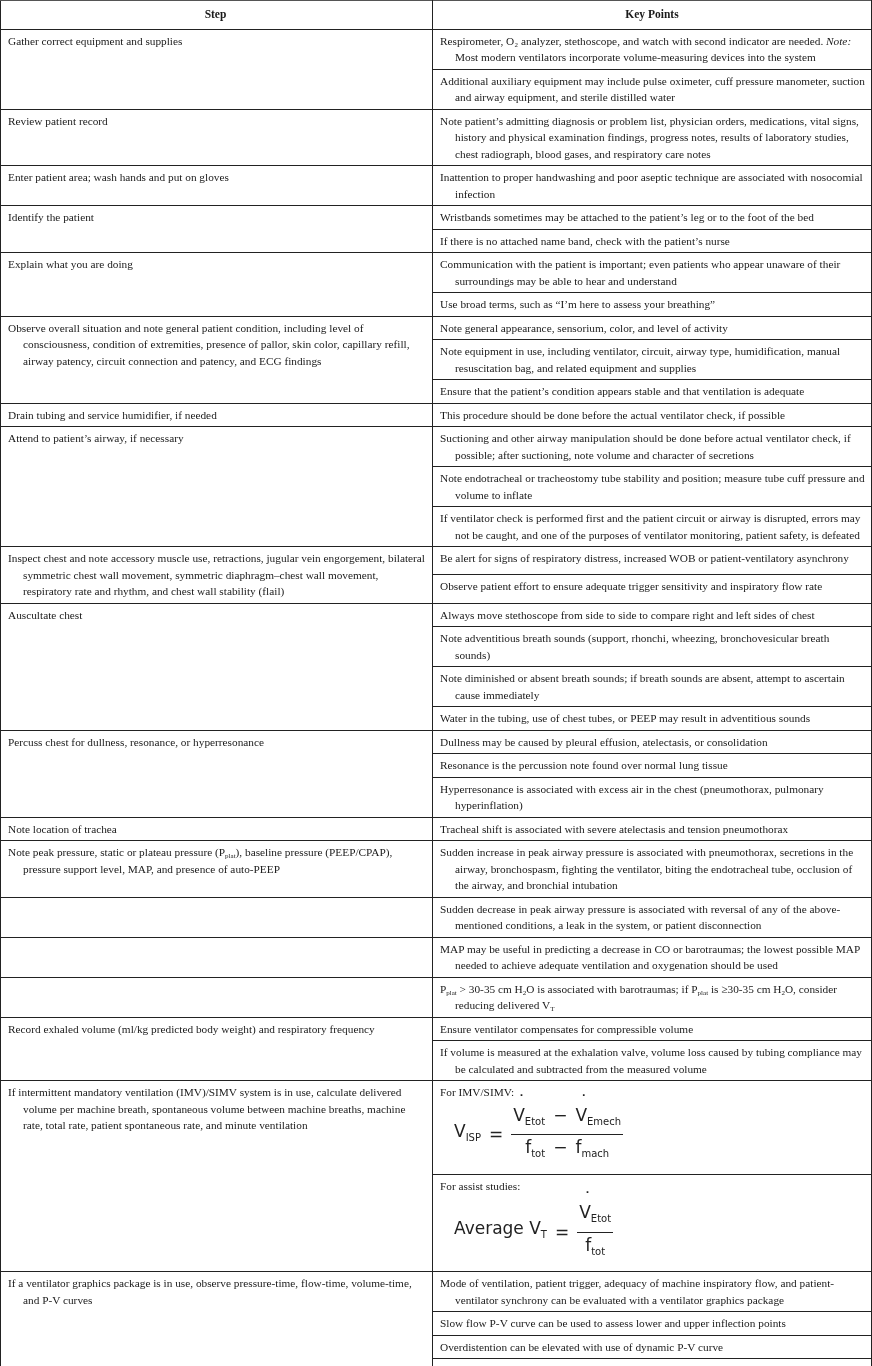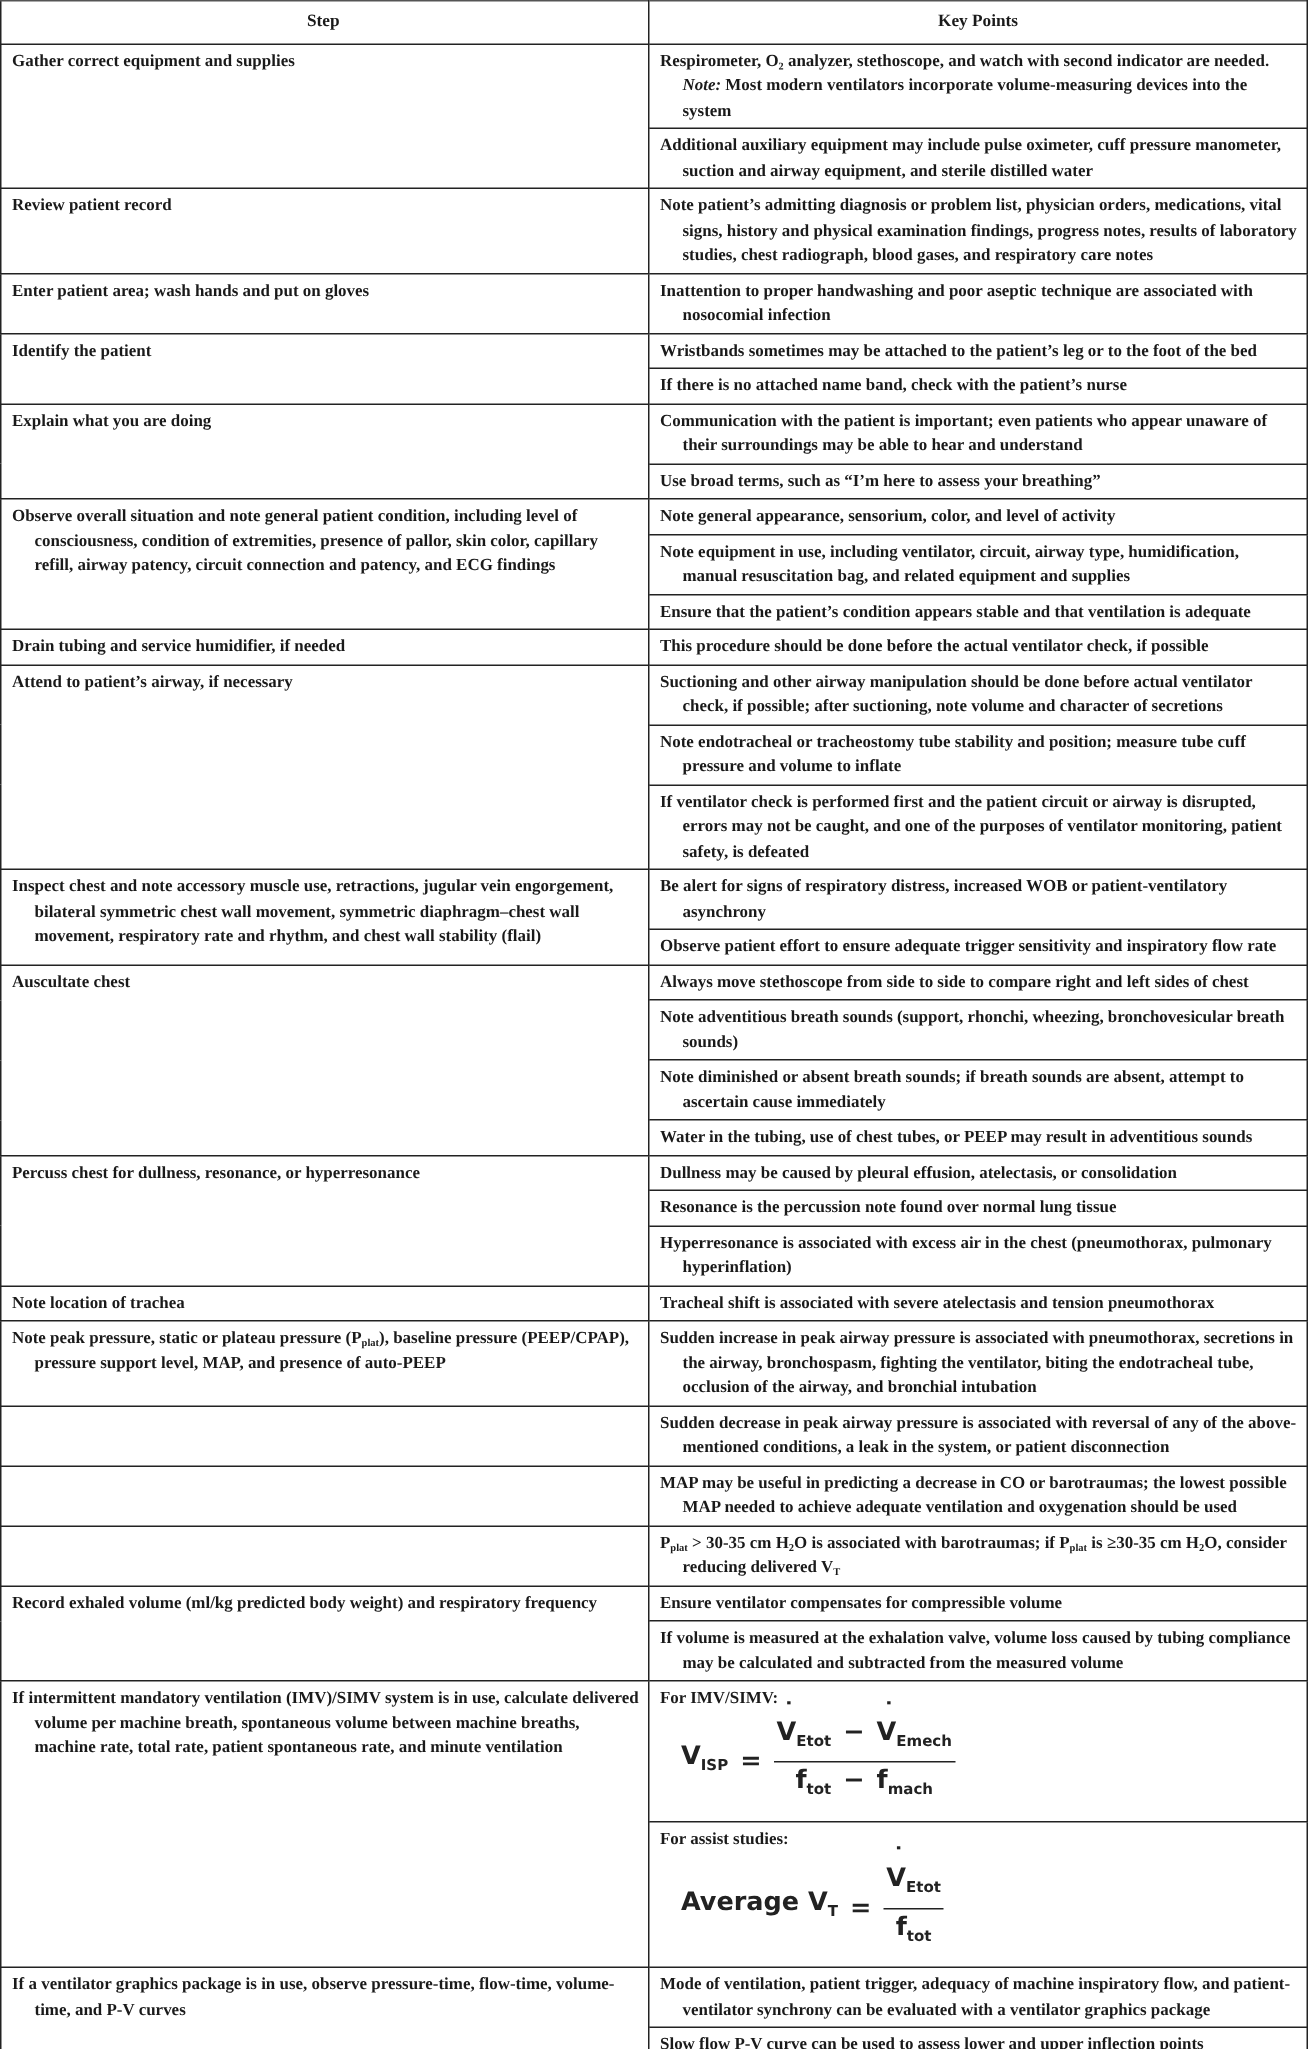--- a/index.html
+++ b/index.html
@@ -2,21 +2,21 @@
 <html><head>
 <meta charset="utf-8">
 <style>
   html, body { margin: 0; padding: 0; background: #ffffff; }
   body { width: 872px; height: 1366px; overflow: hidden; position: relative;
          font-family: "Liberation Serif", "DejaVu Serif", serif; color: #1a1a1a; }
   table { position: absolute; left: 0; top: 0; width: 871px; border-collapse: collapse; table-layout: fixed; }
   col.c1 { width: 432px; }
   col.c2 { width: 439px; }
   td, th { border: 1.4px solid #222; vertical-align: top; font-size: 11.3px; line-height: 16.5px;
-           padding: 3px 6px 3px 7px; text-align: left; font-weight: bold; }
+           padding: 3px 6px 3px 7px; text-align: left; font-weight: normal; }
   th { font-weight: bold; padding: 5px 6px 6px 4px; font-size: 11.5px; border-top-color: #555; text-align: center; }
   th.h2 { padding-left: 6px; font-family: Liberation Serif, serif; }
   .hang { padding-left: 22px; text-indent: -15px; }
   td.right { padding-left: 22px; text-indent: -15px; }
   td.empty { border-top: 1.4px solid #222; }
   td.last-left { height: 103px; border-bottom: none; }
   td.last-right { height: 22px; border-bottom: none; }
   sub { font-size: 7px; vertical-align: -2px; line-height: 0; }
   em { font-style: italic; }
   .formula-cell { text-indent: 0; padding-left: 7px; }

